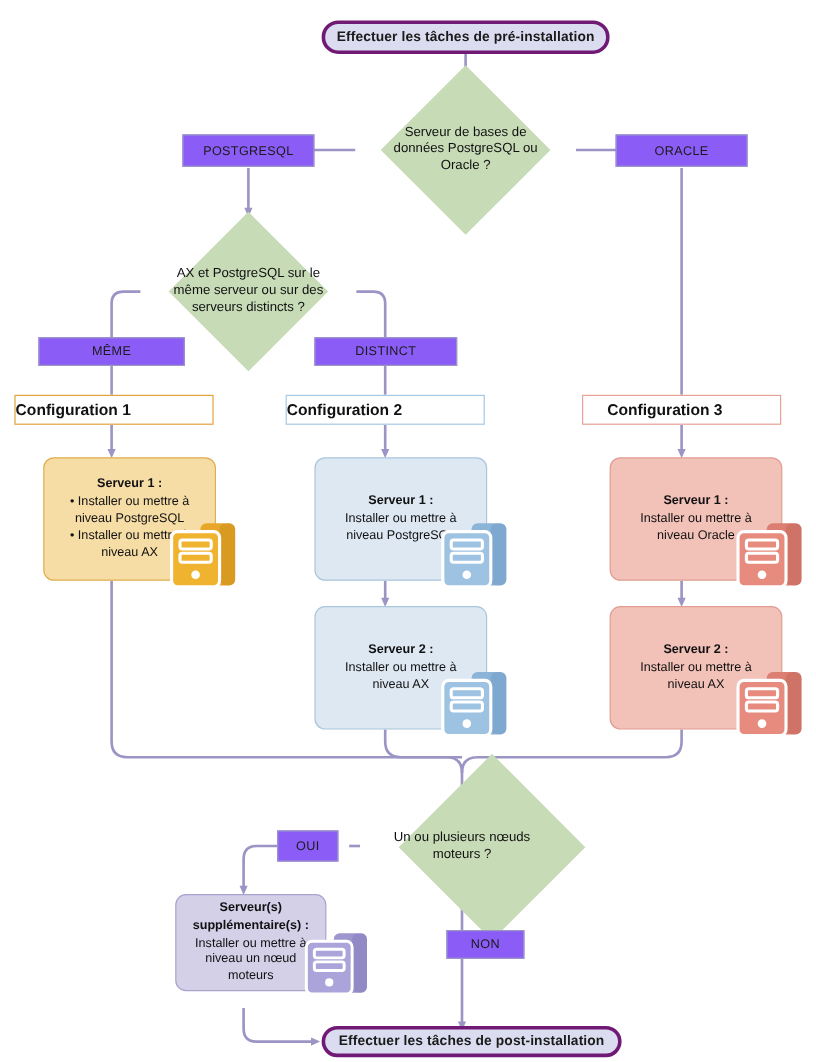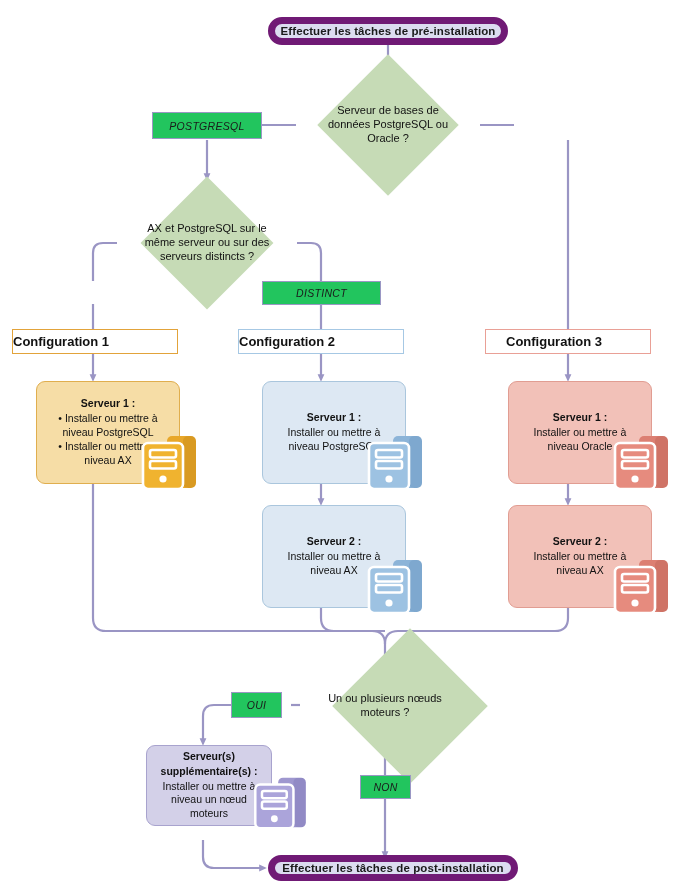--- a/index.html
+++ b/index.html
@@ -19,21 +19,21 @@
     left:0;top:0;
     width:680px;height:885px;
     pointer-events:none;
   }
 
   
   .term{
     position:absolute;
     box-sizing:border-box;
     background:#dcdcf0;
-    border:7px solid #701a75;
+    border:3px solid #701a75;
     border-radius:999px;
     display:flex;
     align-items:center;
     justify-content:center;
     font-size:11.5px;
     font-weight:bold;
     color:#1a1a1a;
     text-align:center;
     letter-spacing:.1px;
   }
@@ -60,29 +60,28 @@
     color:#111;
     text-align:center;
     line-height:1.25;
     width:160%;
   }
 
   
   .lbl{
     position:absolute;
     box-sizing:border-box;
-    background:#22c55e;
+    background:#8b5cf6;
     border:1px solid #9a97c4;
     display:flex;
     align-items:center;
     justify-content:center;
     font-size:10.5px;
     color:#1a1a1a;
     letter-spacing:.3px;
-    font-style:italic;
   }
 
   
   .confbox{
     position:absolute;
     box-sizing:border-box;
     background:#ffffff;
     display:flex;
     align-items:center;
     font-size:13px;
@@ -203,30 +202,36 @@
       <span>Serveur de bases de</span><br>
       <span>données PostgreSQL ou</span><br>
       <span>Oracle ?</span>
     </div>
   </div>
 
   <div class="lbl" style="left:152px;top:112px;width:110px;height:27px;">
     <span>POSTGRESQL</span>
   </div>
 
+  <div class="lbl" style="left:513px;top:112px;width:110px;height:27px;">
+    <span>ORACLE</span>
+  </div>
 
   <div class="diamond" style="left:117px;top:177px;width:180px;height:132px;">
     <div class="shape" style="left:43px;top:19px;width:94px;height:94px;"></div>
     <div class="dtext" style="width:175%;">
       <span>AX et PostgreSQL sur le</span><br>
       <span>même serveur ou sur des</span><br>
       <span>serveurs distincts ?</span>
     </div>
   </div>
 
+  <div class="lbl" style="left:32px;top:281px;width:122px;height:24px;">
+    <span>MÊME</span>
+  </div>
 
   <div class="lbl" style="left:262px;top:281px;width:119px;height:24px;">
     <span>DISTINCT</span>
   </div>
 
   <div class="confbox conf-orange" style="left:12px;top:329px;width:166px;height:25px;">
     <span>Configuration 1</span>
   </div>
 
   <div class="confbox conf-blue" style="left:238px;top:329px;width:166px;height:25px;">
@@ -334,21 +339,21 @@
     <div class="dtext" style="width:140%;">
       <span>Un ou plusieurs nœuds</span><br>
       <span>moteurs ?</span>
     </div>
   </div>
 
   <div class="lbl" style="left:231px;top:692px;width:51px;height:26px;">
     <span>OUI</span>
   </div>
 
-  <div class="lbl" style="left:360px;top:775px;width:51px;height:24px;align-items:center;">
+  <div class="lbl" style="left:372px;top:775px;width:65px;height:24px;align-items:center;">
     <span>NON</span>
   </div>
 
   <div class="card card-purple" style="left:146px;top:745px;width:126px;height:81px;">
     <div class="ctext">
       <span class="hd">Serveur(s)</span>
       <span class="hd">supplémentaire(s) :</span>
       <span class="bullets">
         <span>Installer ou mettre à</span>
         <span>niveau un nœud</span>

